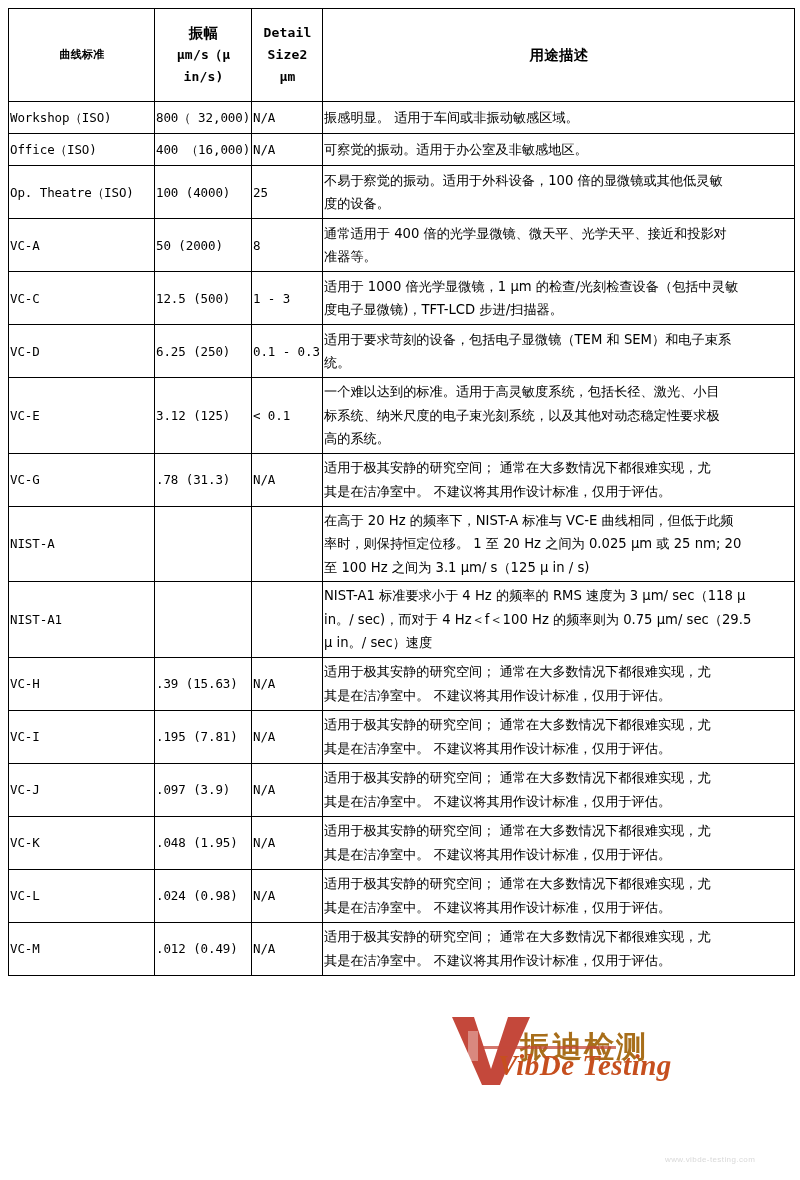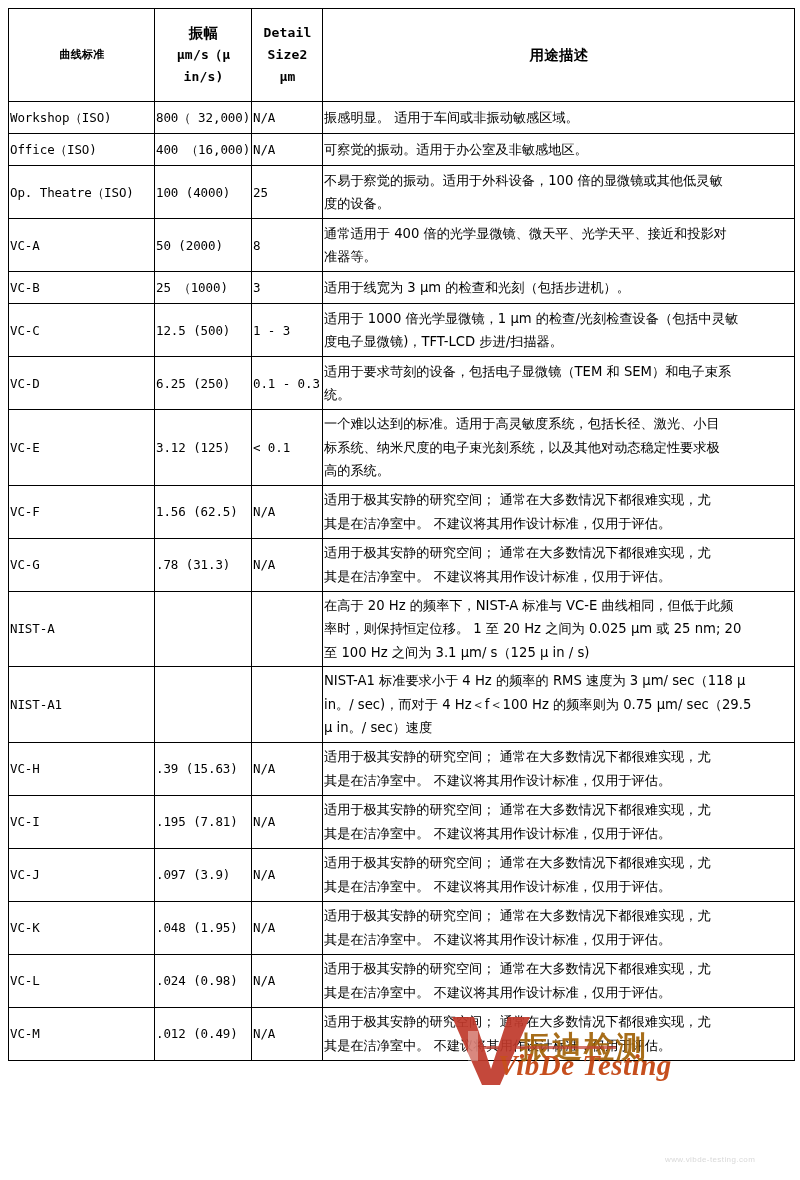--- a/index.html
+++ b/index.html
@@ -234,28 +234,20 @@
         </tr>
         <tr class="r-2">
           <td class="std"><span>VC-A</span></td>
           <td class="amp">50 (2000)</td>
           <td class="det">8</td>
           <td class="desc">
             <span class="dline">通常适用于 400 倍的光学显微镜、微天平、光学天平、接近和投影对</span>
             <span class="dline">准器等。</span>
           </td>
         </tr>
-        <tr class="r-1">
-          <td class="std"><span>VC-B</span></td>
-          <td class="amp">25 （1000)</td>
-          <td class="det">3</td>
-          <td class="desc">
-            <span class="dline">适用于线宽为 3 μm 的检查和光刻（包括步进机）。</span>
-          </td>
-        </tr>
         <tr class="r-2">
           <td class="std"><span>VC-C</span></td>
           <td class="amp">12.5 (500)</td>
           <td class="det">1 - 3</td>
           <td class="desc">
             <span class="dline">适用于 1000 倍光学显微镜，1 μm 的检查/光刻检查设备（包括中灵敏</span>
             <span class="dline">度电子显微镜)，TFT-LCD 步进/扫描器。</span>
           </td>
         </tr>
         <tr class="r-2">
@@ -268,29 +260,20 @@
           </td>
         </tr>
         <tr class="r-3">
           <td class="std"><span>VC-E</span></td>
           <td class="amp">3.12 (125)</td>
           <td class="det">&lt; 0.1</td>
           <td class="desc">
             <span class="dline">一个难以达到的标准。适用于高灵敏度系统，包括长径、激光、小目</span>
             <span class="dline">标系统、纳米尺度的电子束光刻系统，以及其他对动态稳定性要求极</span>
             <span class="dline">高的系统。</span>
-          </td>
-        </tr>
-        <tr class="r-2">
-          <td class="std"><span>VC-F</span></td>
-          <td class="amp">1.56 (62.5)</td>
-          <td class="det">N/A</td>
-          <td class="desc">
-            <span class="dline">适用于极其安静的研究空间； 通常在大多数情况下都很难实现，尤</span>
-            <span class="dline">其是在洁净室中。 不建议将其用作设计标准，仅用于评估。</span>
           </td>
         </tr>
         <tr class="r-2">
           <td class="std"><span>VC-G</span></td>
           <td class="amp">.78 (31.3)</td>
           <td class="det">N/A</td>
           <td class="desc">
             <span class="dline">适用于极其安静的研究空间； 通常在大多数情况下都很难实现，尤</span>
             <span class="dline">其是在洁净室中。 不建议将其用作设计标准，仅用于评估。</span>
           </td>

